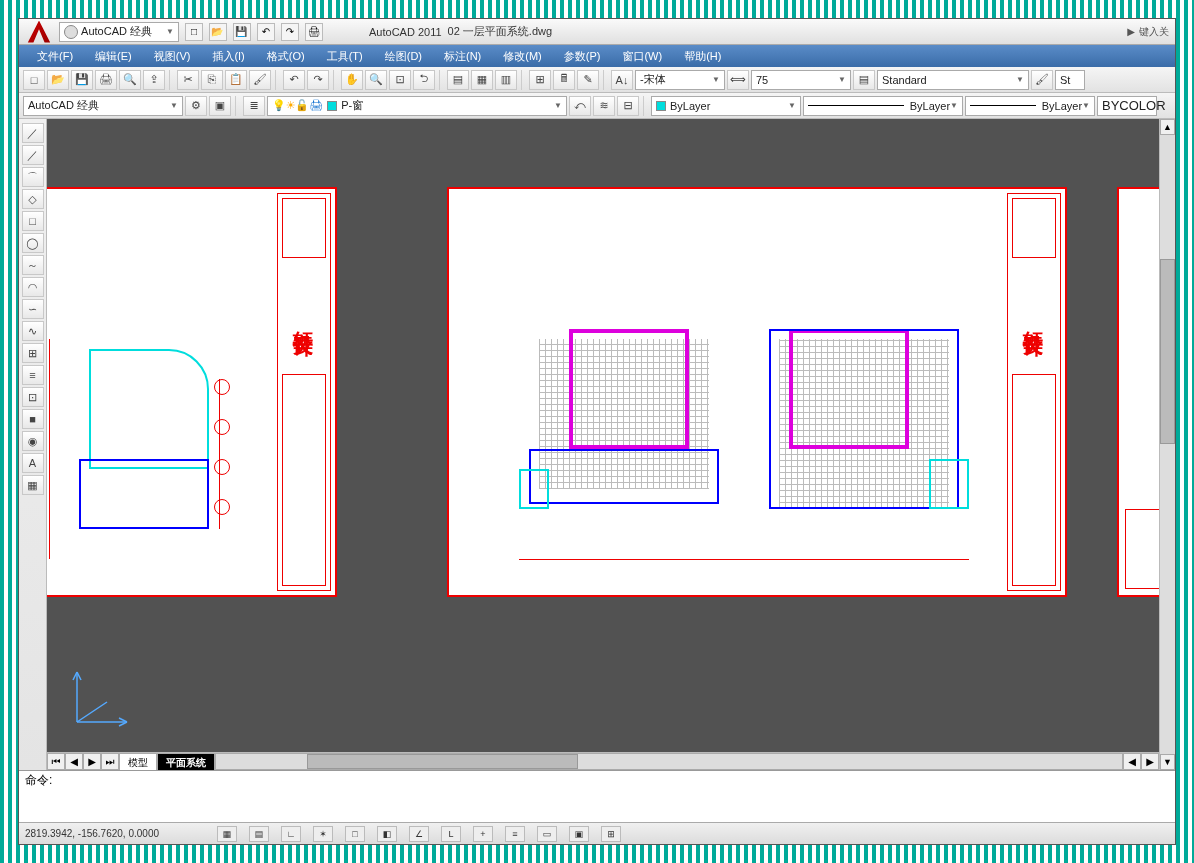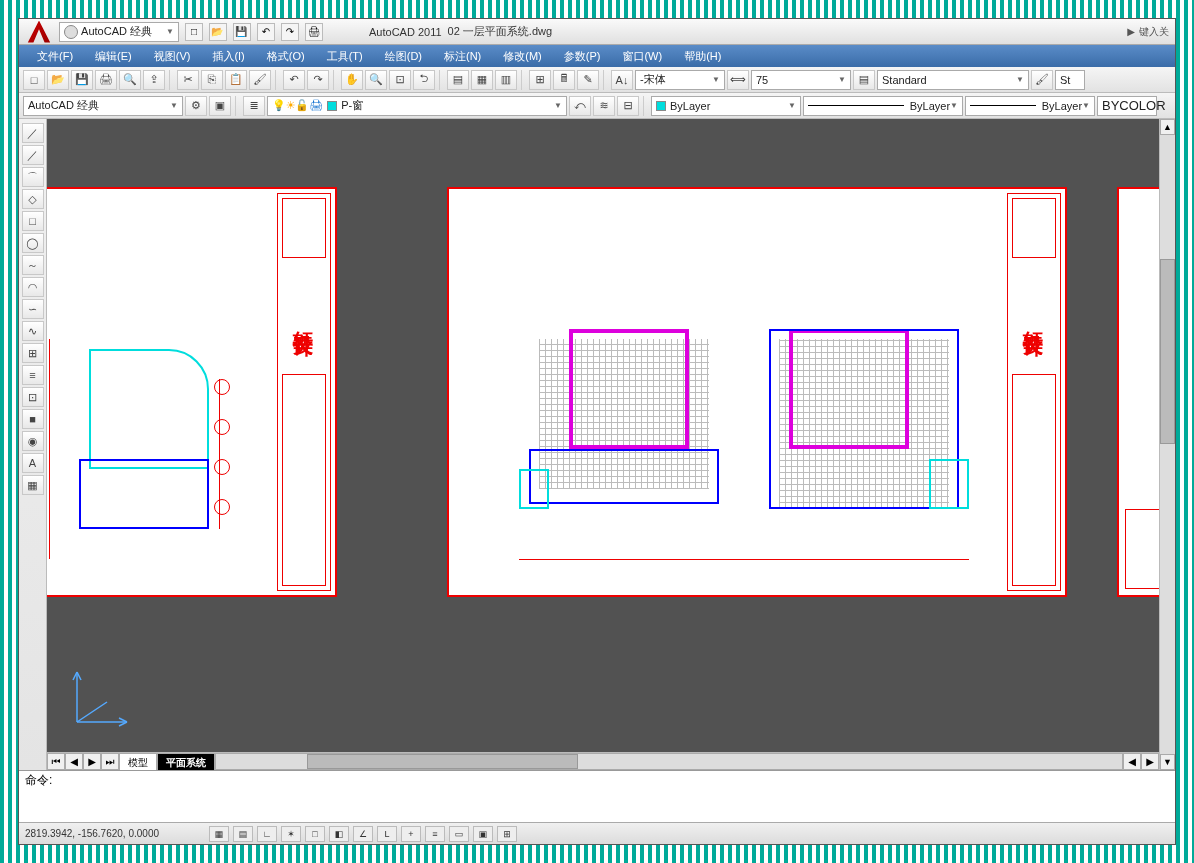--- a/index.html
+++ b/index.html
@@ -117,21 +117,21 @@
   font-family: SimSun, monospace; font-size:12px; color:#000;
   padding:2px 6px; line-height:15px;
 }
 .cmdprompt { display:flex;gap:20px; }
 .cmdprompt input { flex:1; border:none; outline:none; font:inherit; }
 
 
 .statusbar {
   height: 22px; background:linear-gradient(#f0f0f0,#dcdcdc);
   border-top:1px solid #aaa;
-  display:flex; align-items:center; gap:4px; padding:0 6px;
+  display:flex; align-items:center; gap:12px; padding:0 6px;
   font-size:10px; color:#333;
 }
 .statusbar .sbtn{width:20px;height:16px;border:1px solid #bbb;background:#eee;display:flex;align-items:center;justify-content:center;font-size:9px;}
 
 .vscroll {
   width:16px;background:#e8e8e8;border-left:1px solid #bbb;
   display:flex;flex-direction:column;
 }
 .vscroll .vbtn{height:16px;border:1px solid #aaa;background:#f0f0f0;display:flex;align-items:center;justify-content:center;font-size:9px;}
 .vscroll .vtrack{flex:1;background:#ddd;position:relative;}

